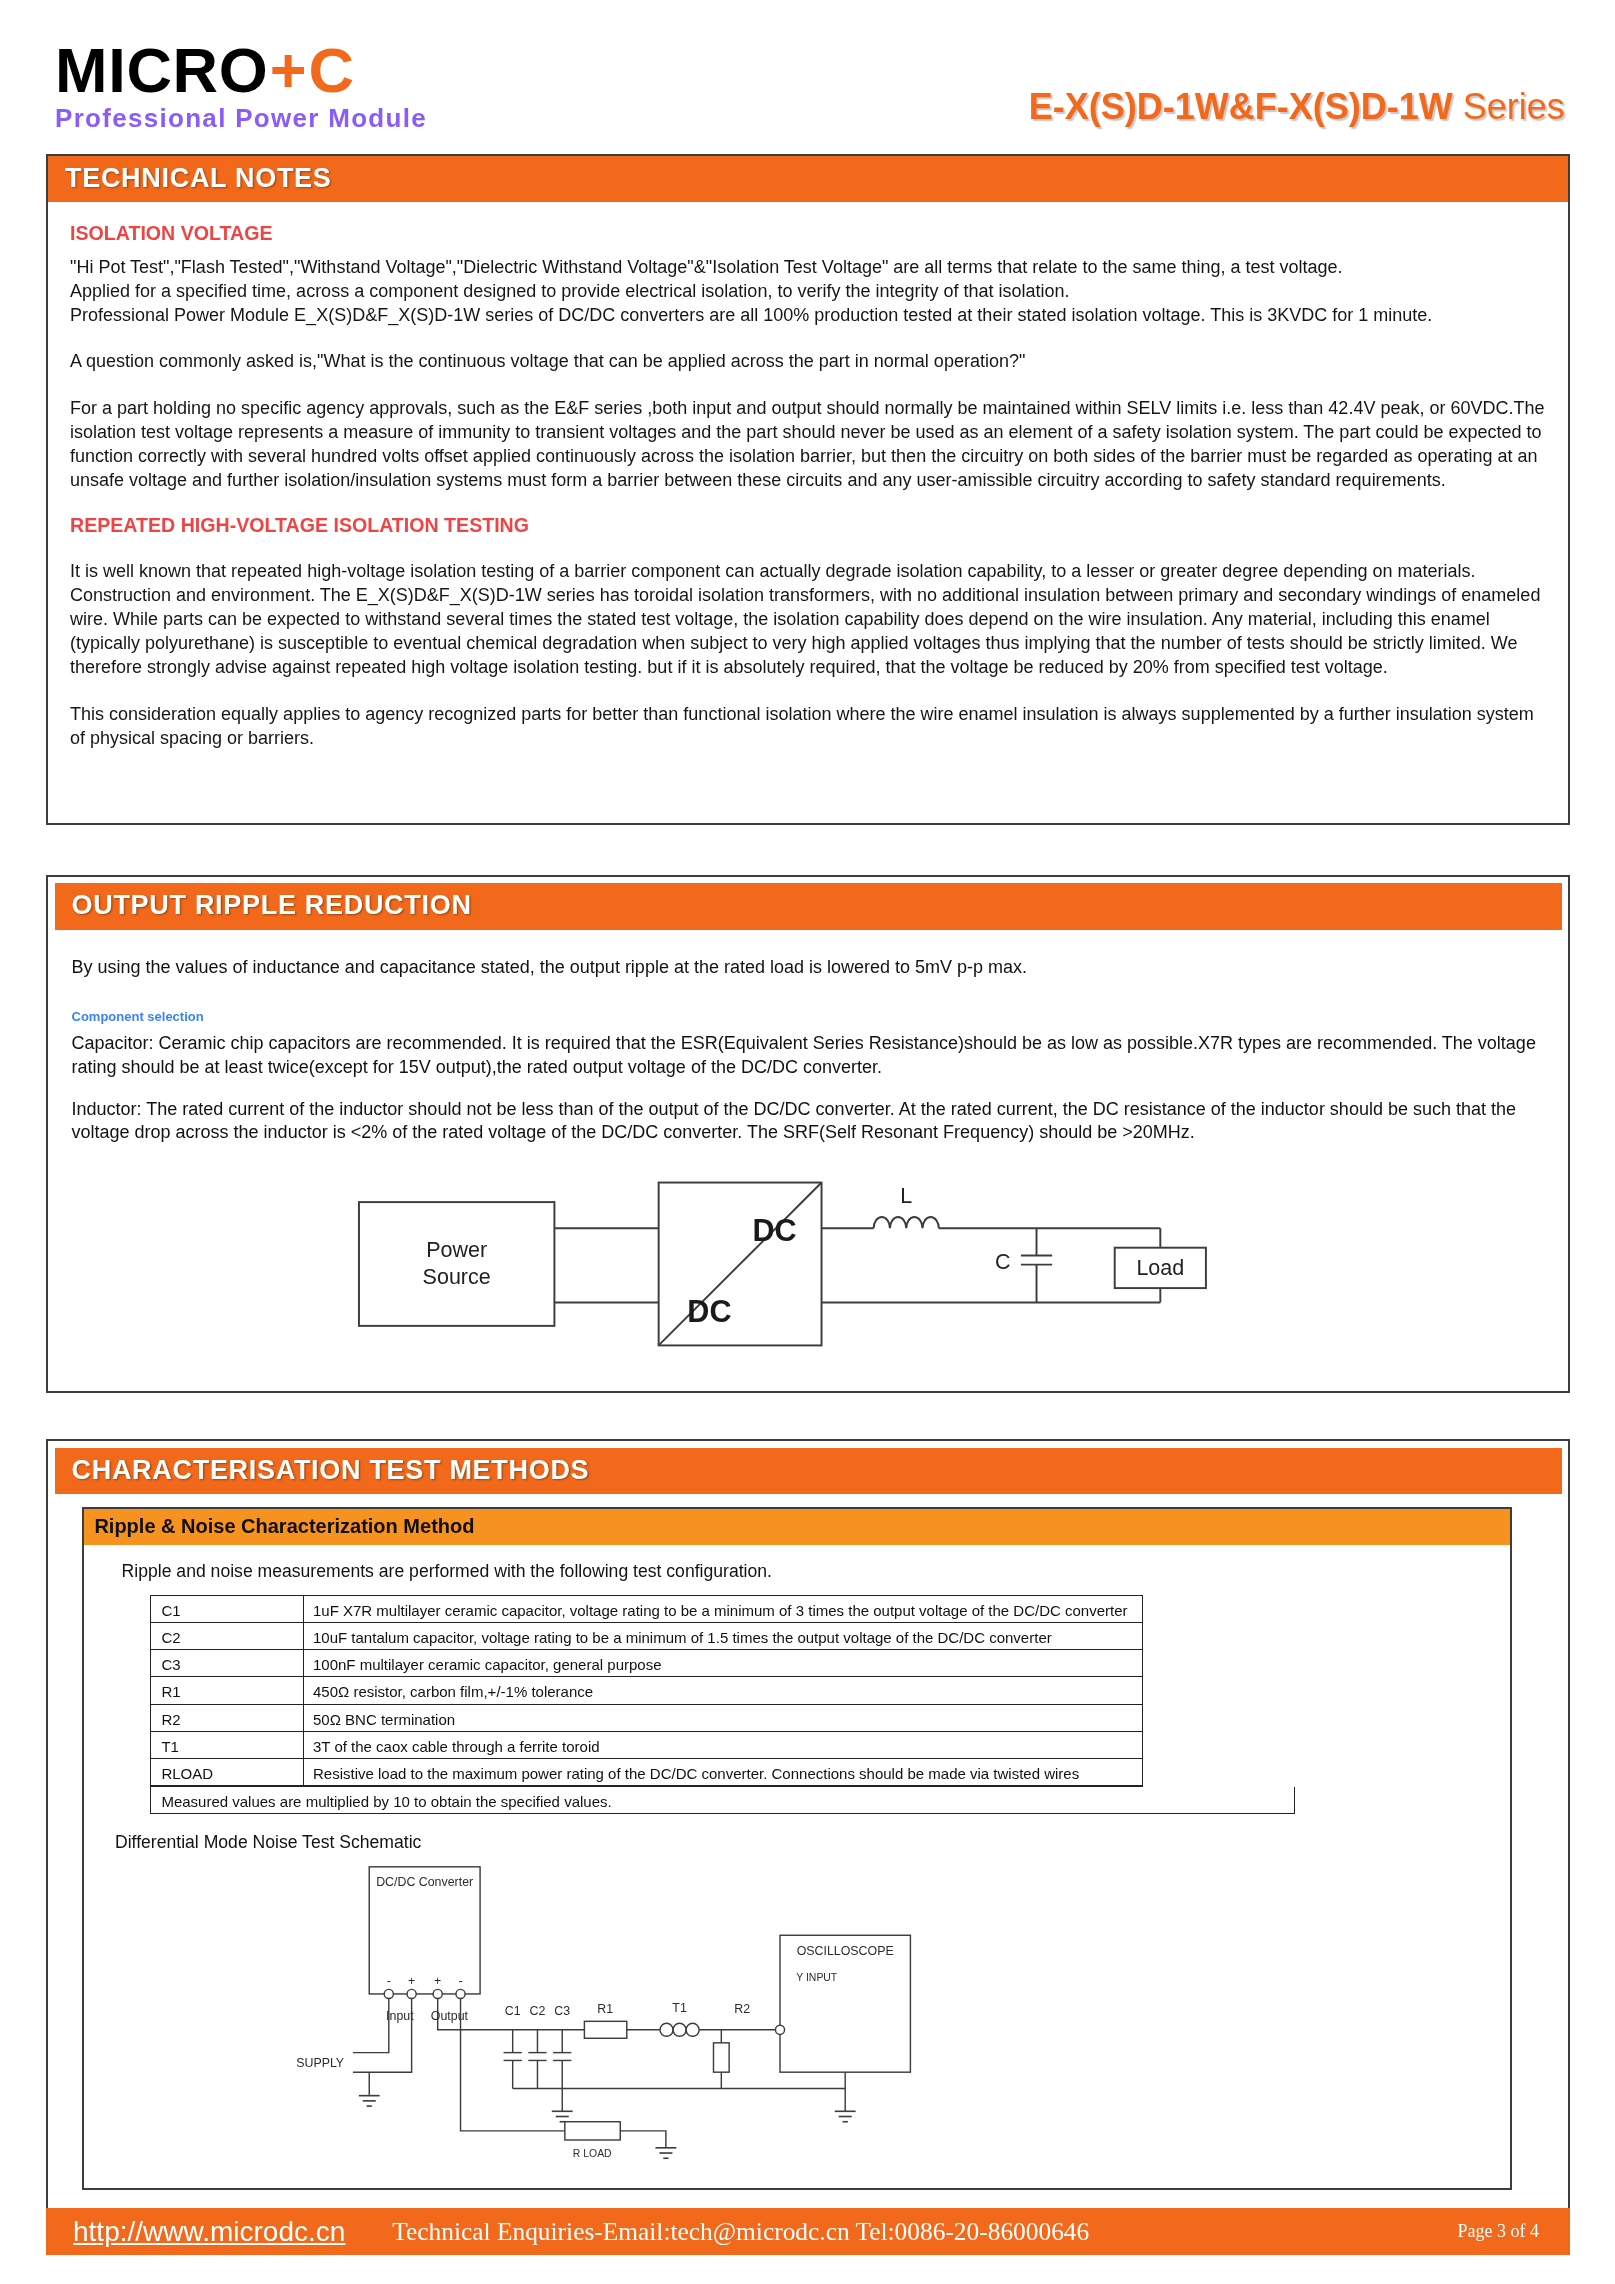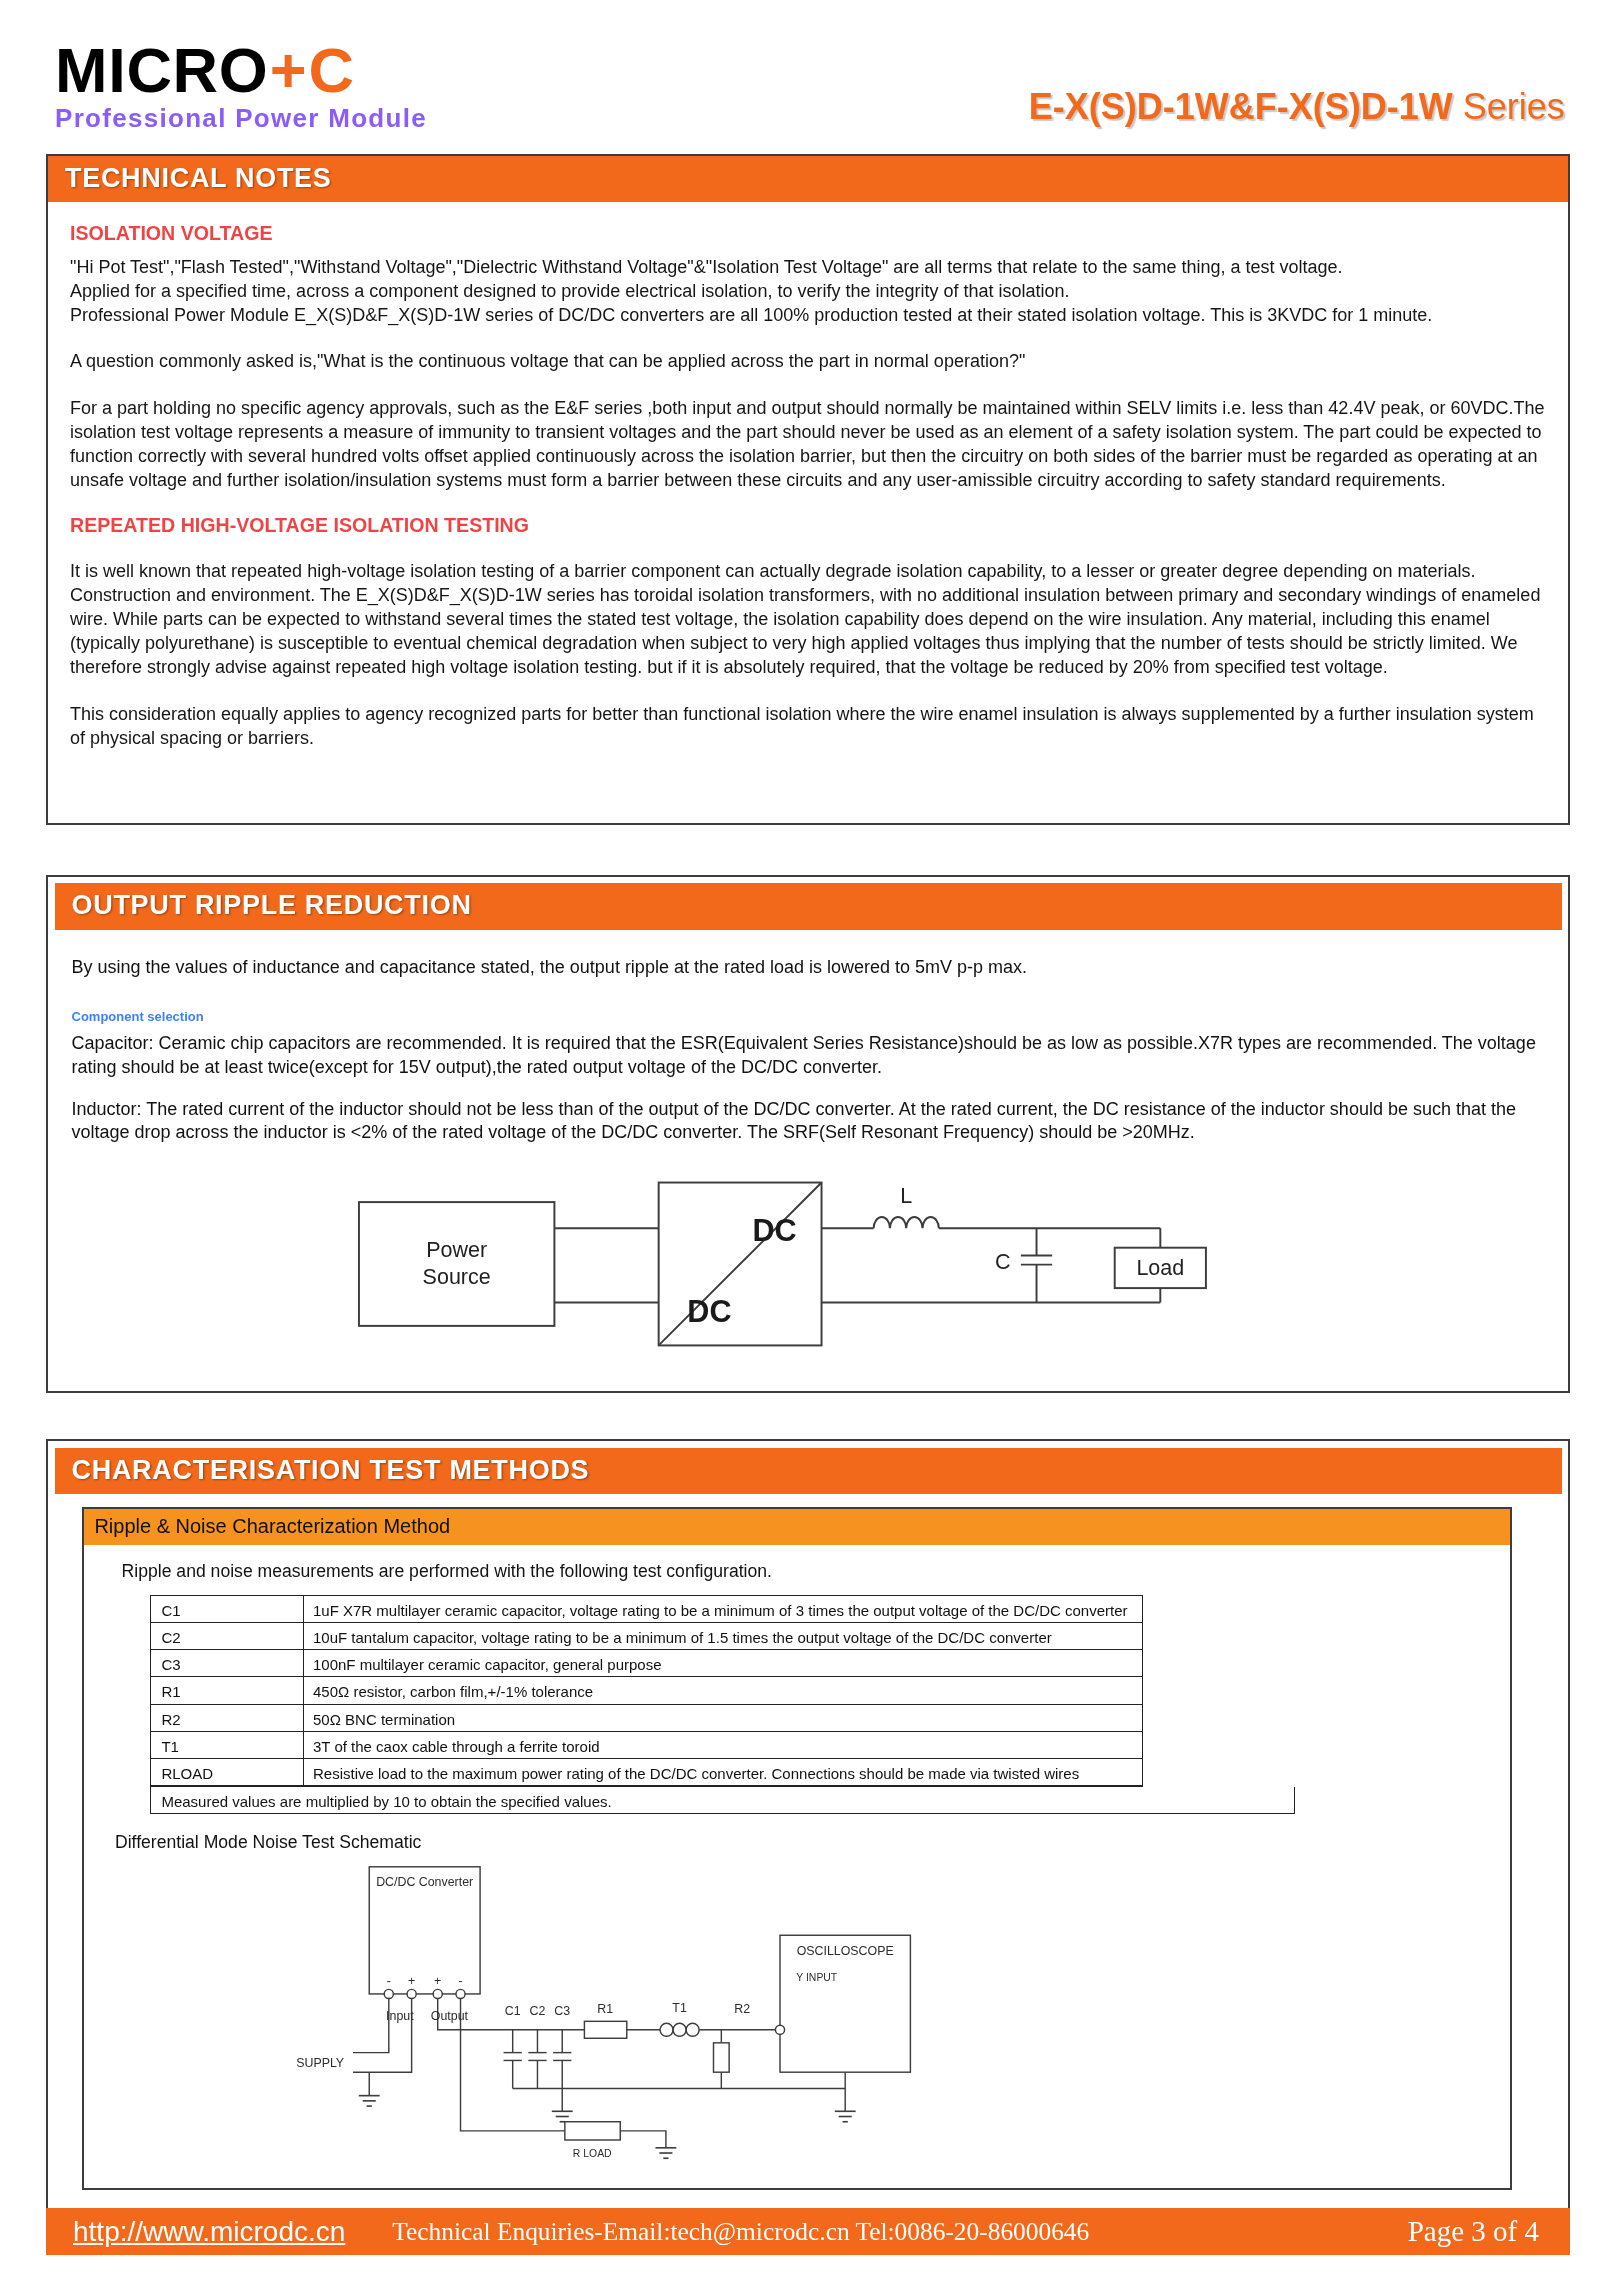--- a/index.html
+++ b/index.html
@@ -46,21 +46,21 @@
   .or-content h4{font-size:13px;margin:0 0 7.8px;color:#3b82f6}
   .or-content p.tight{font-size:18px;line-height:1.32;margin:0 0 18px}
   .ripple-svg{display:block;margin:17px 0 7.8px 280px}
   .dtext text{font-size:33px;fill:#222}
   .dtext .big{font-size:47px;font-weight:bold;fill:#1a1a1a}
   svg text{font-family:"Liberation Sans",sans-serif}
 
   
   .ch{margin-top:46px}
   .char-inner{border:2px solid var(--line);margin:13px 56px 26px 34px}
-  .sub-banner{background:var(--sub);color:#101010;font-weight:normal;font-size:20px;padding:5.9px 0 7.2px 10.4px}
+  .sub-banner{background:var(--sub);color:#101010;font-weight:bold;font-size:20px;padding:5.9px 0 7.2px 10.4px}
   .char-content{padding:9px 13px 3.9px 18px}
   .char-intro{font-size:17.6px;margin:6.5px 0 13px 19.6px}
   .cfg-table{margin-left:48px;width:991px;border:1.3px solid #222;font-size:15px;color:#111}
   .cfg-row{display:flex}
   .cfg-row:not(:last-child){border-bottom:1.3px solid #222}
   .cfg-row{border-bottom:1.3px solid #222}
   .cfg-label{width:153px;padding:5.9px 5.2px 3.3px 10.4px;border-right:1.3px solid #222;box-sizing:border-box}
   .cfg-desc{flex:1;padding:5.9px 7.8px 3.3px 9px}
   .cfg-note{margin-left:48px;width:1145px;box-sizing:border-box;border:1.3px solid #222;border-top:none;font-size:15px;padding:5.9px 9px 3.3px 10.4px}
   .schematic-caption{font-size:17.6px;margin:18px 0 2.6px 13px}
@@ -68,21 +68,21 @@
   .stext text{font-size:19px;fill:#2c2c2c}
   .stext .tiny{font-size:16px}
 
   
   .footer{
     position:absolute;left:46px;right:46px;bottom:29px;height:47px;background:var(--accent);
     display:flex;align-items:center;color:#fff;
   }
   .footer-url{font-size:28px;text-decoration:underline;margin-left:27px;color:#fff;cursor:pointer}
   .footer-mid{font-family:"Liberation Serif",serif;font-size:25.4px;margin-left:47px;flex:1}
-  .footer-page{font-family:"Liberation Serif",serif;font-size:29px;margin-right:31px}
+  .footer-page{font-family:"Liberation Serif",serif;font-size:18px;margin-right:31px}
 </style>
 </head>
 <body>
 
 <div class="page">
 
   <div class="header">
     <div class="logo">
       <div class="word"><span>MICRO</span><span class="accent logo-plus">+</span><span class="accent">C</span></div>
       <div class="tagline">Professional Power Module</div>

